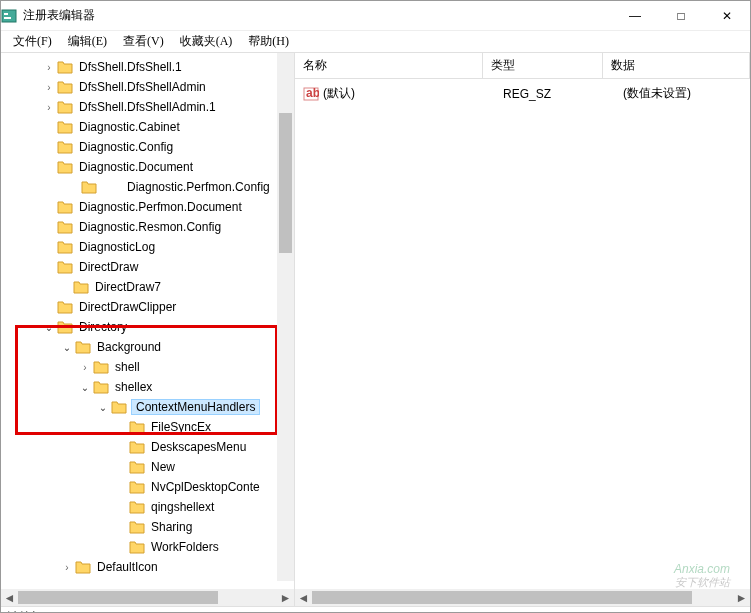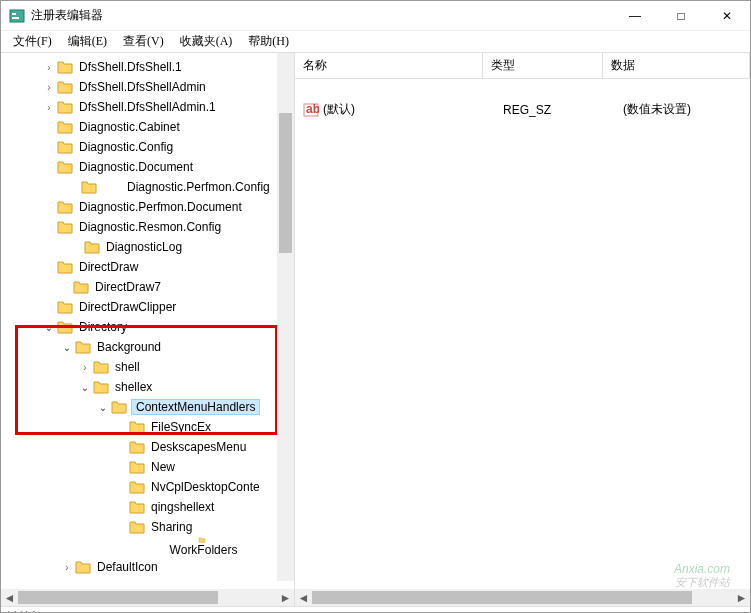--- a/index.html
+++ b/index.html
@@ -1,17 +1,17 @@
 <!DOCTYPE html>
 <html><head>
 <meta charset="utf-8">
 <style>
 * { box-sizing: border-box; margin: 0; padding: 0; font-family: "Microsoft YaHei", "Segoe UI", sans-serif; font-size: 12px; }
 body { width: 751px; height: 613px; background: #fff; border: 1px solid #999; overflow: hidden; position: relative; }
-.titlebar { height: 30px; display: flex; align-items: center; padding-left: 8px; background: #fff; border-bottom: 1px solid #eee; }
+.titlebar { height: 30px; display: flex; align-items: center; background: #fff; border-bottom: 1px solid #eee; }
 .titlebar-icon { width: 16px; height: 16px; margin-right: 6px; }
 .titlebar-text { flex: 1; }
 .titlebar-buttons { display: flex; }
 .titlebar-btn { width: 46px; height: 30px; display: flex; align-items: center; justify-content: center; cursor: pointer; }
 .menubar { height: 22px; display: flex; align-items: center; padding-left: 4px; border-bottom: 1px solid #e0e0e0; }
 .menu-item { padding: 2px 8px; cursor: default; font-family: Liberation Serif, serif; }
 .content { display: flex; height: 536px; }
 .tree-pane { width: 294px; border-right: 1px solid #e0e0e0; overflow-y: auto; overflow-x: auto; position: relative; }
 .tree { padding: 4px 0; }
 .tree-row { display: flex; align-items: center; height: 20px; white-space: nowrap; cursor: default; }
@@ -21,21 +21,21 @@
 .folder-icon { width: 16px; height: 14px; margin-right: 4px; }
 .tree-label { padding: 0 2px; }
 .highlight-box { position: absolute; border: 3px solid #e00000; pointer-events: none; }
 .list-pane { flex: 1; overflow: auto; }
 .list-header { display: flex; border-bottom: 1px solid #e0e0e0; }
 .list-col { padding: 4px 8px; border-right: 1px solid #e0e0e0; }
 .list-col.name { width: 188px; }
 .list-col.type { width: 120px; }
 .list-col.data { flex: 1; }
 .list-row { display: flex; padding: 4px 0; }
-.list-cell { padding: 2px 8px; display: flex; align-items: center; margin-top: 16px; }
+.list-cell { padding: 2px 8px; display: flex; align-items: center; }
 .list-cell.name { width: 200px; }
 .list-cell.type { width: 120px; }
 .list-cell.data { flex: 1; }
 .value-icon { width: 16px; height: 16px; margin-right: 4px; }
 .statusbar { height: 22px; border-top: 1px solid #e0e0e0; display: flex; align-items: center; padding: 0 6px; font-size: 12px; }
 .tree-scroll { position: relative; }
 .v-scrollbar { position: absolute; right: 0; top: 0; width: 17px; height: 100%; background: #f0f0f0; }
 .v-thumb { position: absolute; left: 2px; width: 13px; background: #c0c0c0; }
 .h-scrollbar { height: 17px; background: #f0f0f0; display: flex; align-items: center; position: relative; }
 .h-arrow { width: 17px; height: 17px; display: flex; align-items: center; justify-content: center; color: #606060; cursor: pointer; }
@@ -131,21 +131,21 @@
             </svg>
             <span class="tree-label">Diagnostic.Perfmon.Document</span>
           </div>
           <div class="tree-row" style="padding-left: 40px;">
             <span class="chevron"></span>
             <svg class="folder-icon" viewBox="0 0 16 14">
               <path d="M1 2h5l1 2h8v9H1z" fill="#ffd667" stroke="#d4a030"></path>
             </svg>
             <span class="tree-label">Diagnostic.Resmon.Config</span>
           </div>
-          <div class="tree-row" style="padding-left: 40px; margin-left: 27px;">
+          <div class="tree-row" style="padding-left: 40px;">
             <span class="chevron"></span>
             <svg class="folder-icon" viewBox="0 0 16 14">
               <path d="M1 2h5l1 2h8v9H1z" fill="#ffd667" stroke="#d4a030"></path>
             </svg>
             <span class="tree-label">DiagnosticLog</span>
           </div>
           <div class="tree-row" style="padding-left: 40px;">
             <span class="chevron"></span>
             <svg class="folder-icon" viewBox="0 0 16 14">
               <path d="M1 2h5l1 2h8v9H1z" fill="#ffd667" stroke="#d4a030"></path>
@@ -236,21 +236,21 @@
             </svg>
             <span class="tree-label">qingshellext</span>
           </div>
           <div class="tree-row" style="padding-left: 112px;">
             <span class="chevron"></span>
             <svg class="folder-icon" viewBox="0 0 16 14">
               <path d="M1 2h5l1 2h8v9H1z" fill="#ffd667" stroke="#d4a030"></path>
             </svg>
             <span class="tree-label">Sharing</span>
           </div>
-          <div class="tree-row" style="padding-left: 112px; flex-direction: column;">
+          <div class="tree-row" style="padding-left: 112px;">
             <span class="chevron"></span>
             <svg class="folder-icon" viewBox="0 0 16 14">
               <path d="M1 2h5l1 2h8v9H1z" fill="#ffd667" stroke="#d4a030"></path>
             </svg>
             <span class="tree-label">WorkFolders</span>
           </div>
           <div class="tree-row" style="padding-left: 58px;">
             <span class="chevron">›</span>
             <svg class="folder-icon" viewBox="0 0 16 14">
               <path d="M1 2h5l1 2h8v9H1z" fill="#ffd667" stroke="#d4a030"></path>

